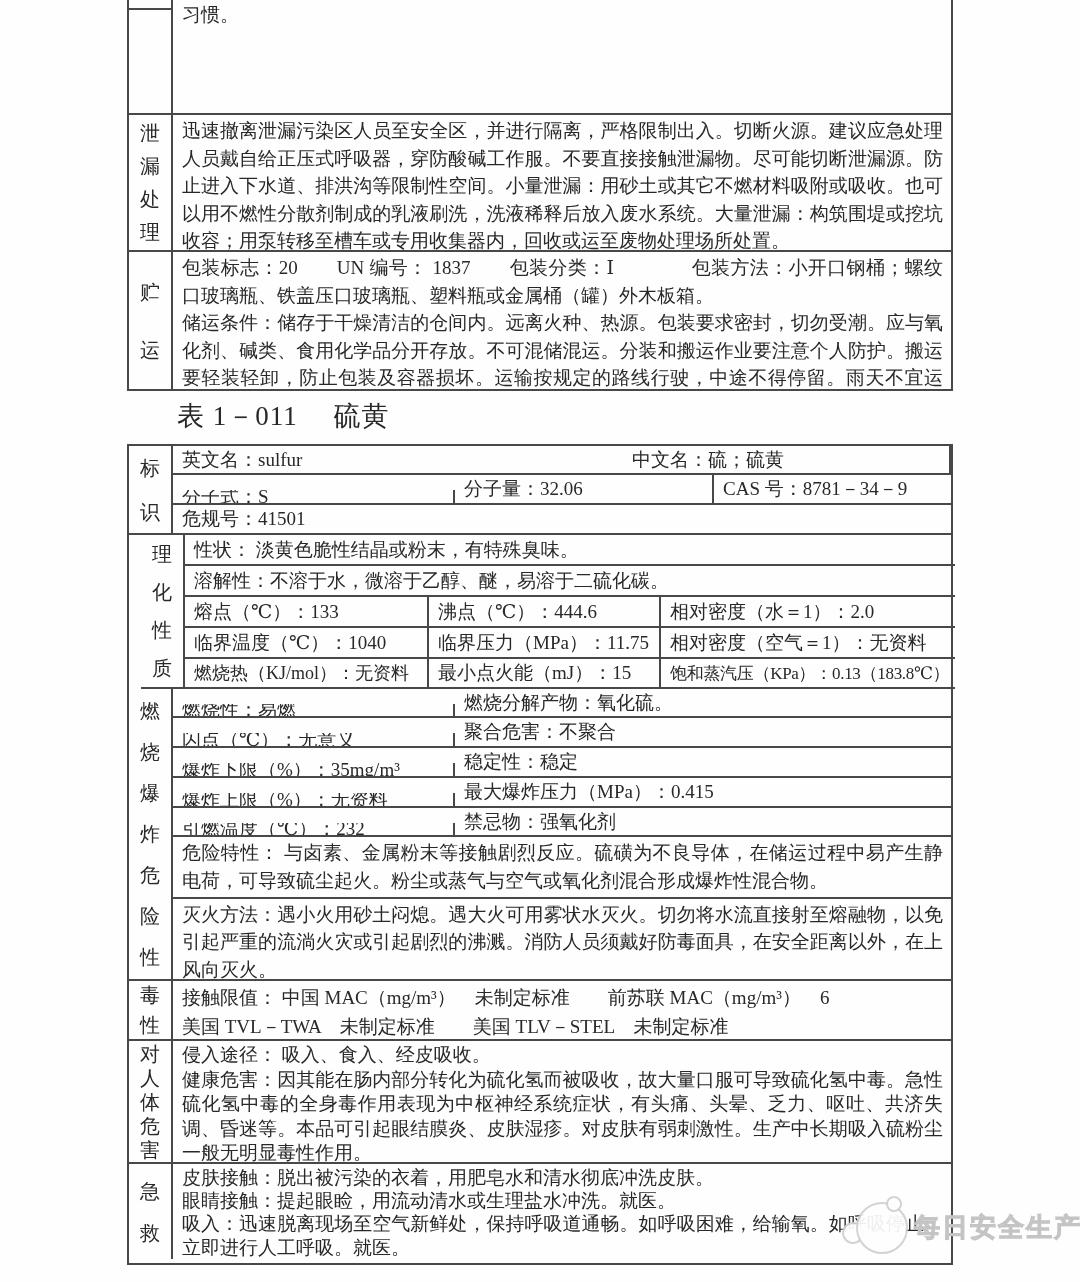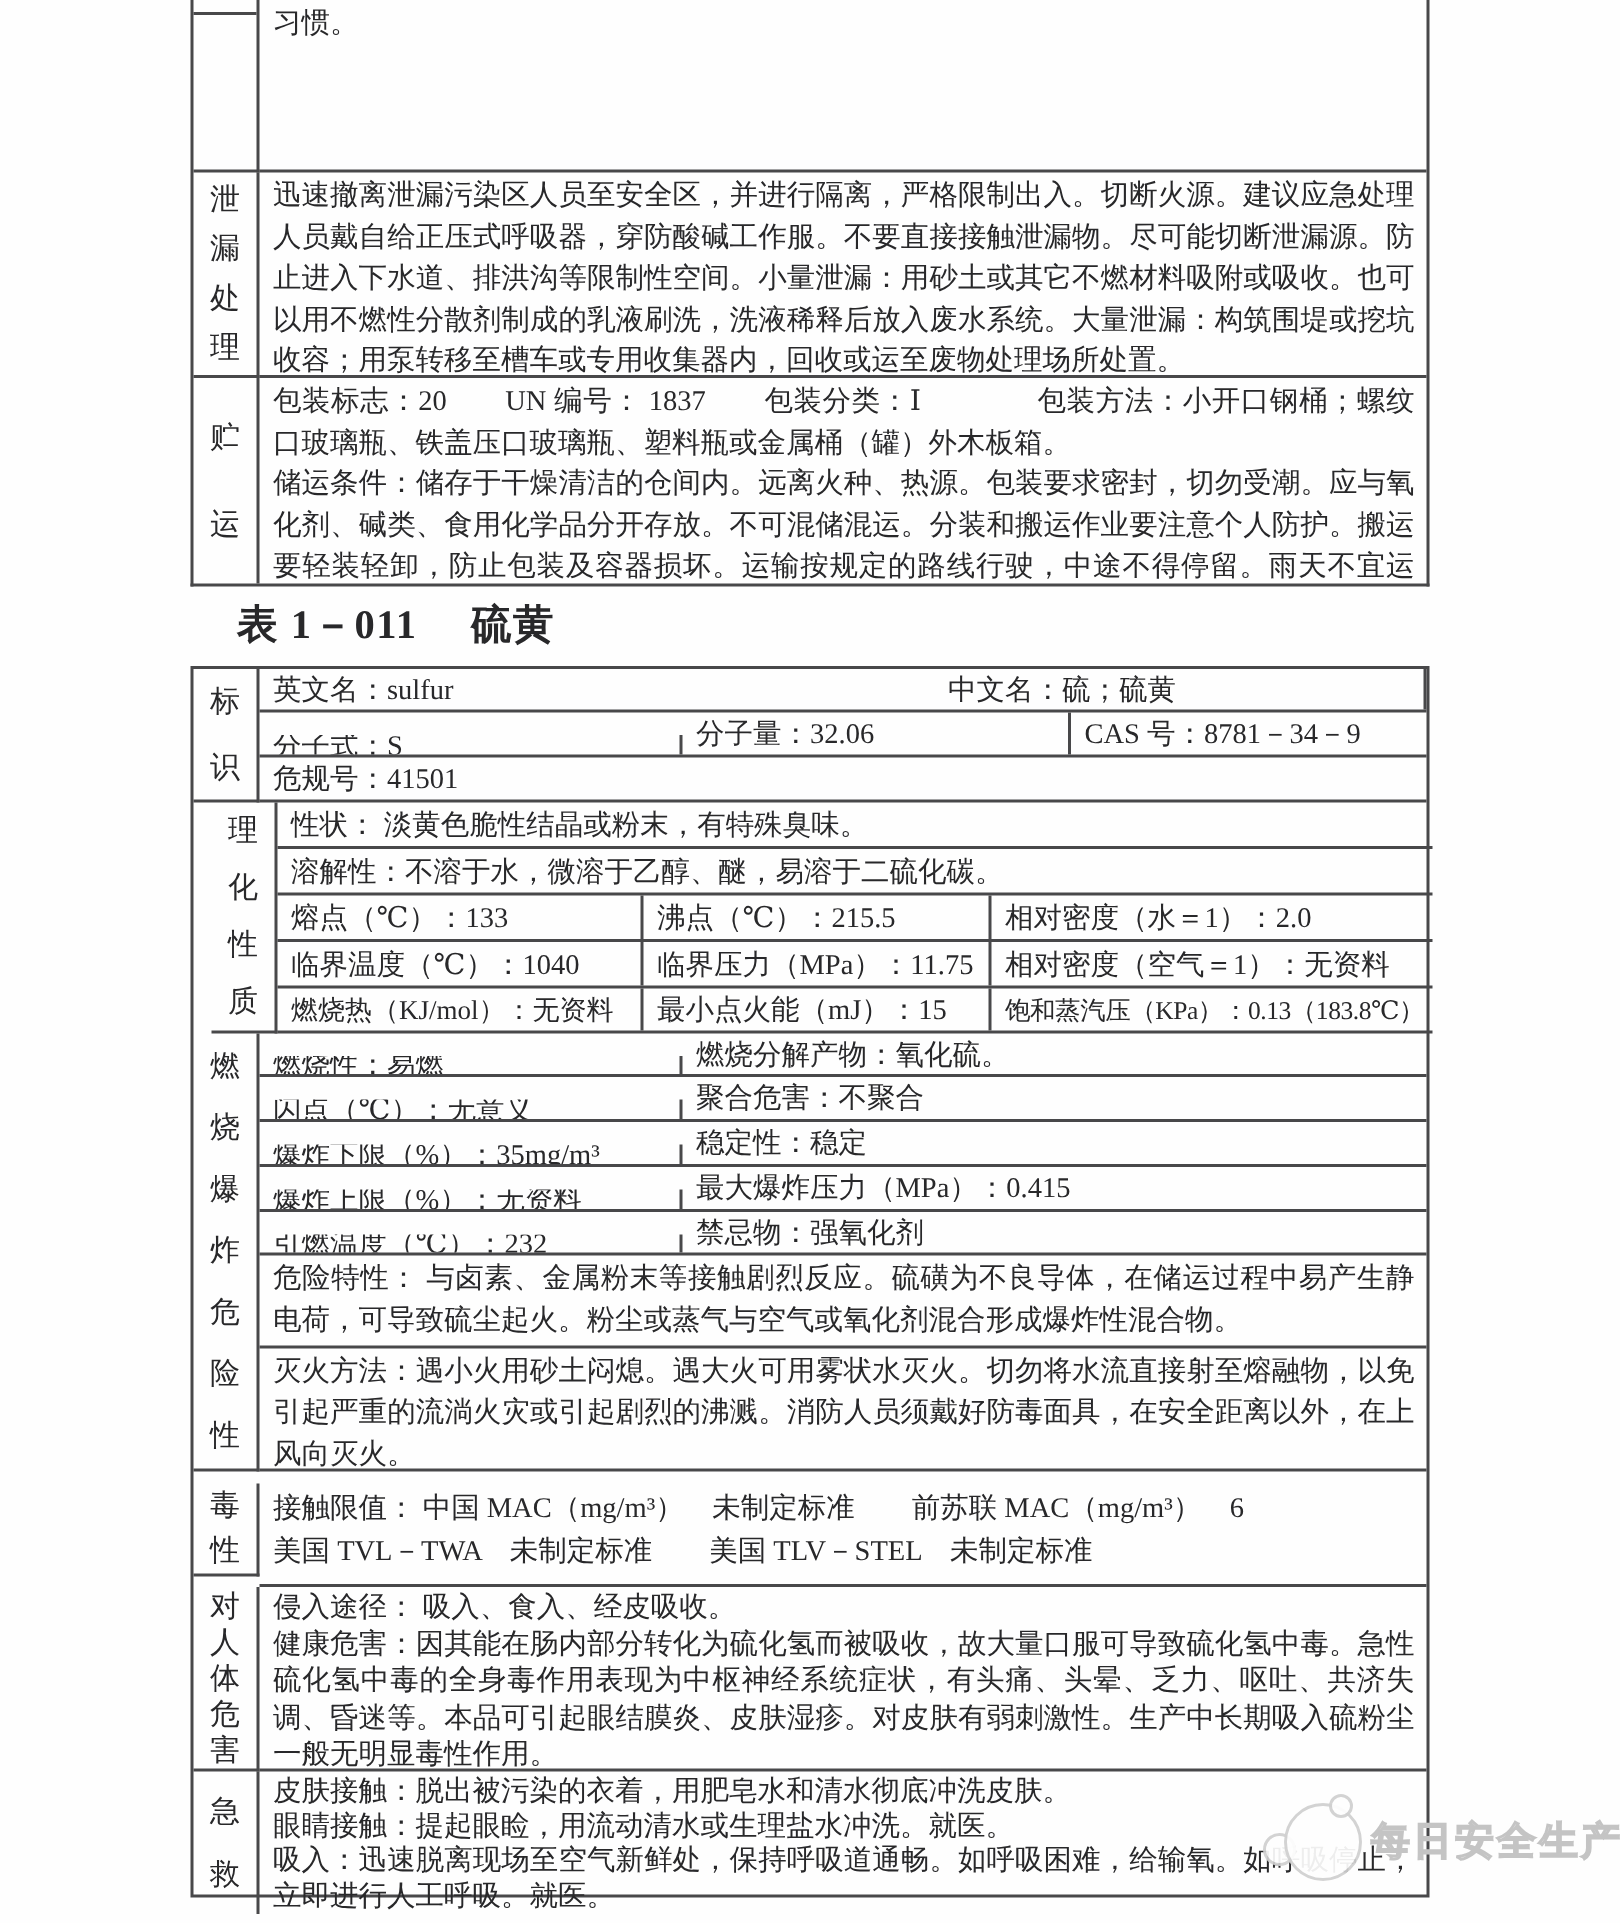--- a/index.html
+++ b/index.html
@@ -50,35 +50,35 @@
   #top-table .sec1 .label::after{
     content:"";position:absolute;top:8px;left:0;right:0;border-top:2px solid var(--bc);
   }
   .carry-cell{padding:8px 10px;font-size:19px;}
   .lh-xielou{line-height:33px;}
   .lh-zhuyun{line-height:58px;}
   .para{line-height:27.5px;}
 
   
   #table-title{
-    position:absolute;left:158px;top:398px;width:700px;height:42px;
-    font-size:27px;font-weight:bold;letter-spacing:1px;
+    position:absolute;left:177px;top:398px;width:700px;height:42px;
+    font-size:27px;font-weight:normal;letter-spacing:1px;
   }
 
   
   #main-table{top:444px;height:821px;border:2px solid var(--bc);}
   .lh-biaoshi{line-height:44px;}
   .lh-lihua{line-height:38px;}
   .lh-ranshao{line-height:41px;}
   .lh-duxing{line-height:30px;}
   .lh-renti{line-height:24px;}
   .lh-jijiu{line-height:42px;}
 
   .h29{height:29px;} .h30{height:30px;} .h31{height:31px;}
-  .h62{height:62px;} .h64{height:77px;align-items:center;} .h82{height:82px;}
+  .h62{height:62px;} .h64{height:60px;} .h82{height:82px;}
   .h89{height:89px;} .h95{height:95px;} .h115{height:115px;}
   .h123{height:123px;} .h137{height:137px;}
   .h154{height:154px;padding-left:12px;} .h292{height:292px;}
 
   .w244{flex:0 0 244px;} .w232{flex:0 0 232px;}
   .w282{flex:0 0 282px;margin-top:15px;} .w259{flex:0 0 259px;}
   .w328{flex:0 0 328px;}
 
   .lh28{line-height:28px;} .lh27{line-height:27.3px;}
   .lh29{line-height:29px;} .lh248{line-height:24.6px;}
@@ -163,21 +163,21 @@
     </div>
     <div class="rows">
       <div class="row bb h31">
         <div class="cell fill">性状： 淡黄色脆性结晶或粉末，有特殊臭味。</div>
       </div>
       <div class="row bb h31">
         <div class="cell fill">溶解性：不溶于水，微溶于乙醇、醚，易溶于二硫化碳。</div>
       </div>
       <div class="row bb h31">
         <div class="cell br w244">熔点（℃）：133</div>
-        <div class="cell br w232">沸点（℃）：215.5</div>
+        <div class="cell br w232">沸点（℃）：444.6</div>
         <div class="cell fill">相对密度（水＝1）：2.0</div>
       </div>
       <div class="row bb h31">
         <div class="cell br w244">临界温度（℃）：1040</div>
         <div class="cell br w232">临界压力（MPa）：11.75</div>
         <div class="cell fill">相对密度（空气＝1）：无资料</div>
       </div>
       <div class="row bb h30">
         <div class="cell br w244 fs18">燃烧热（KJ/mol）：无资料</div>
         <div class="cell br w232">最小点火能（mJ）：15</div>

